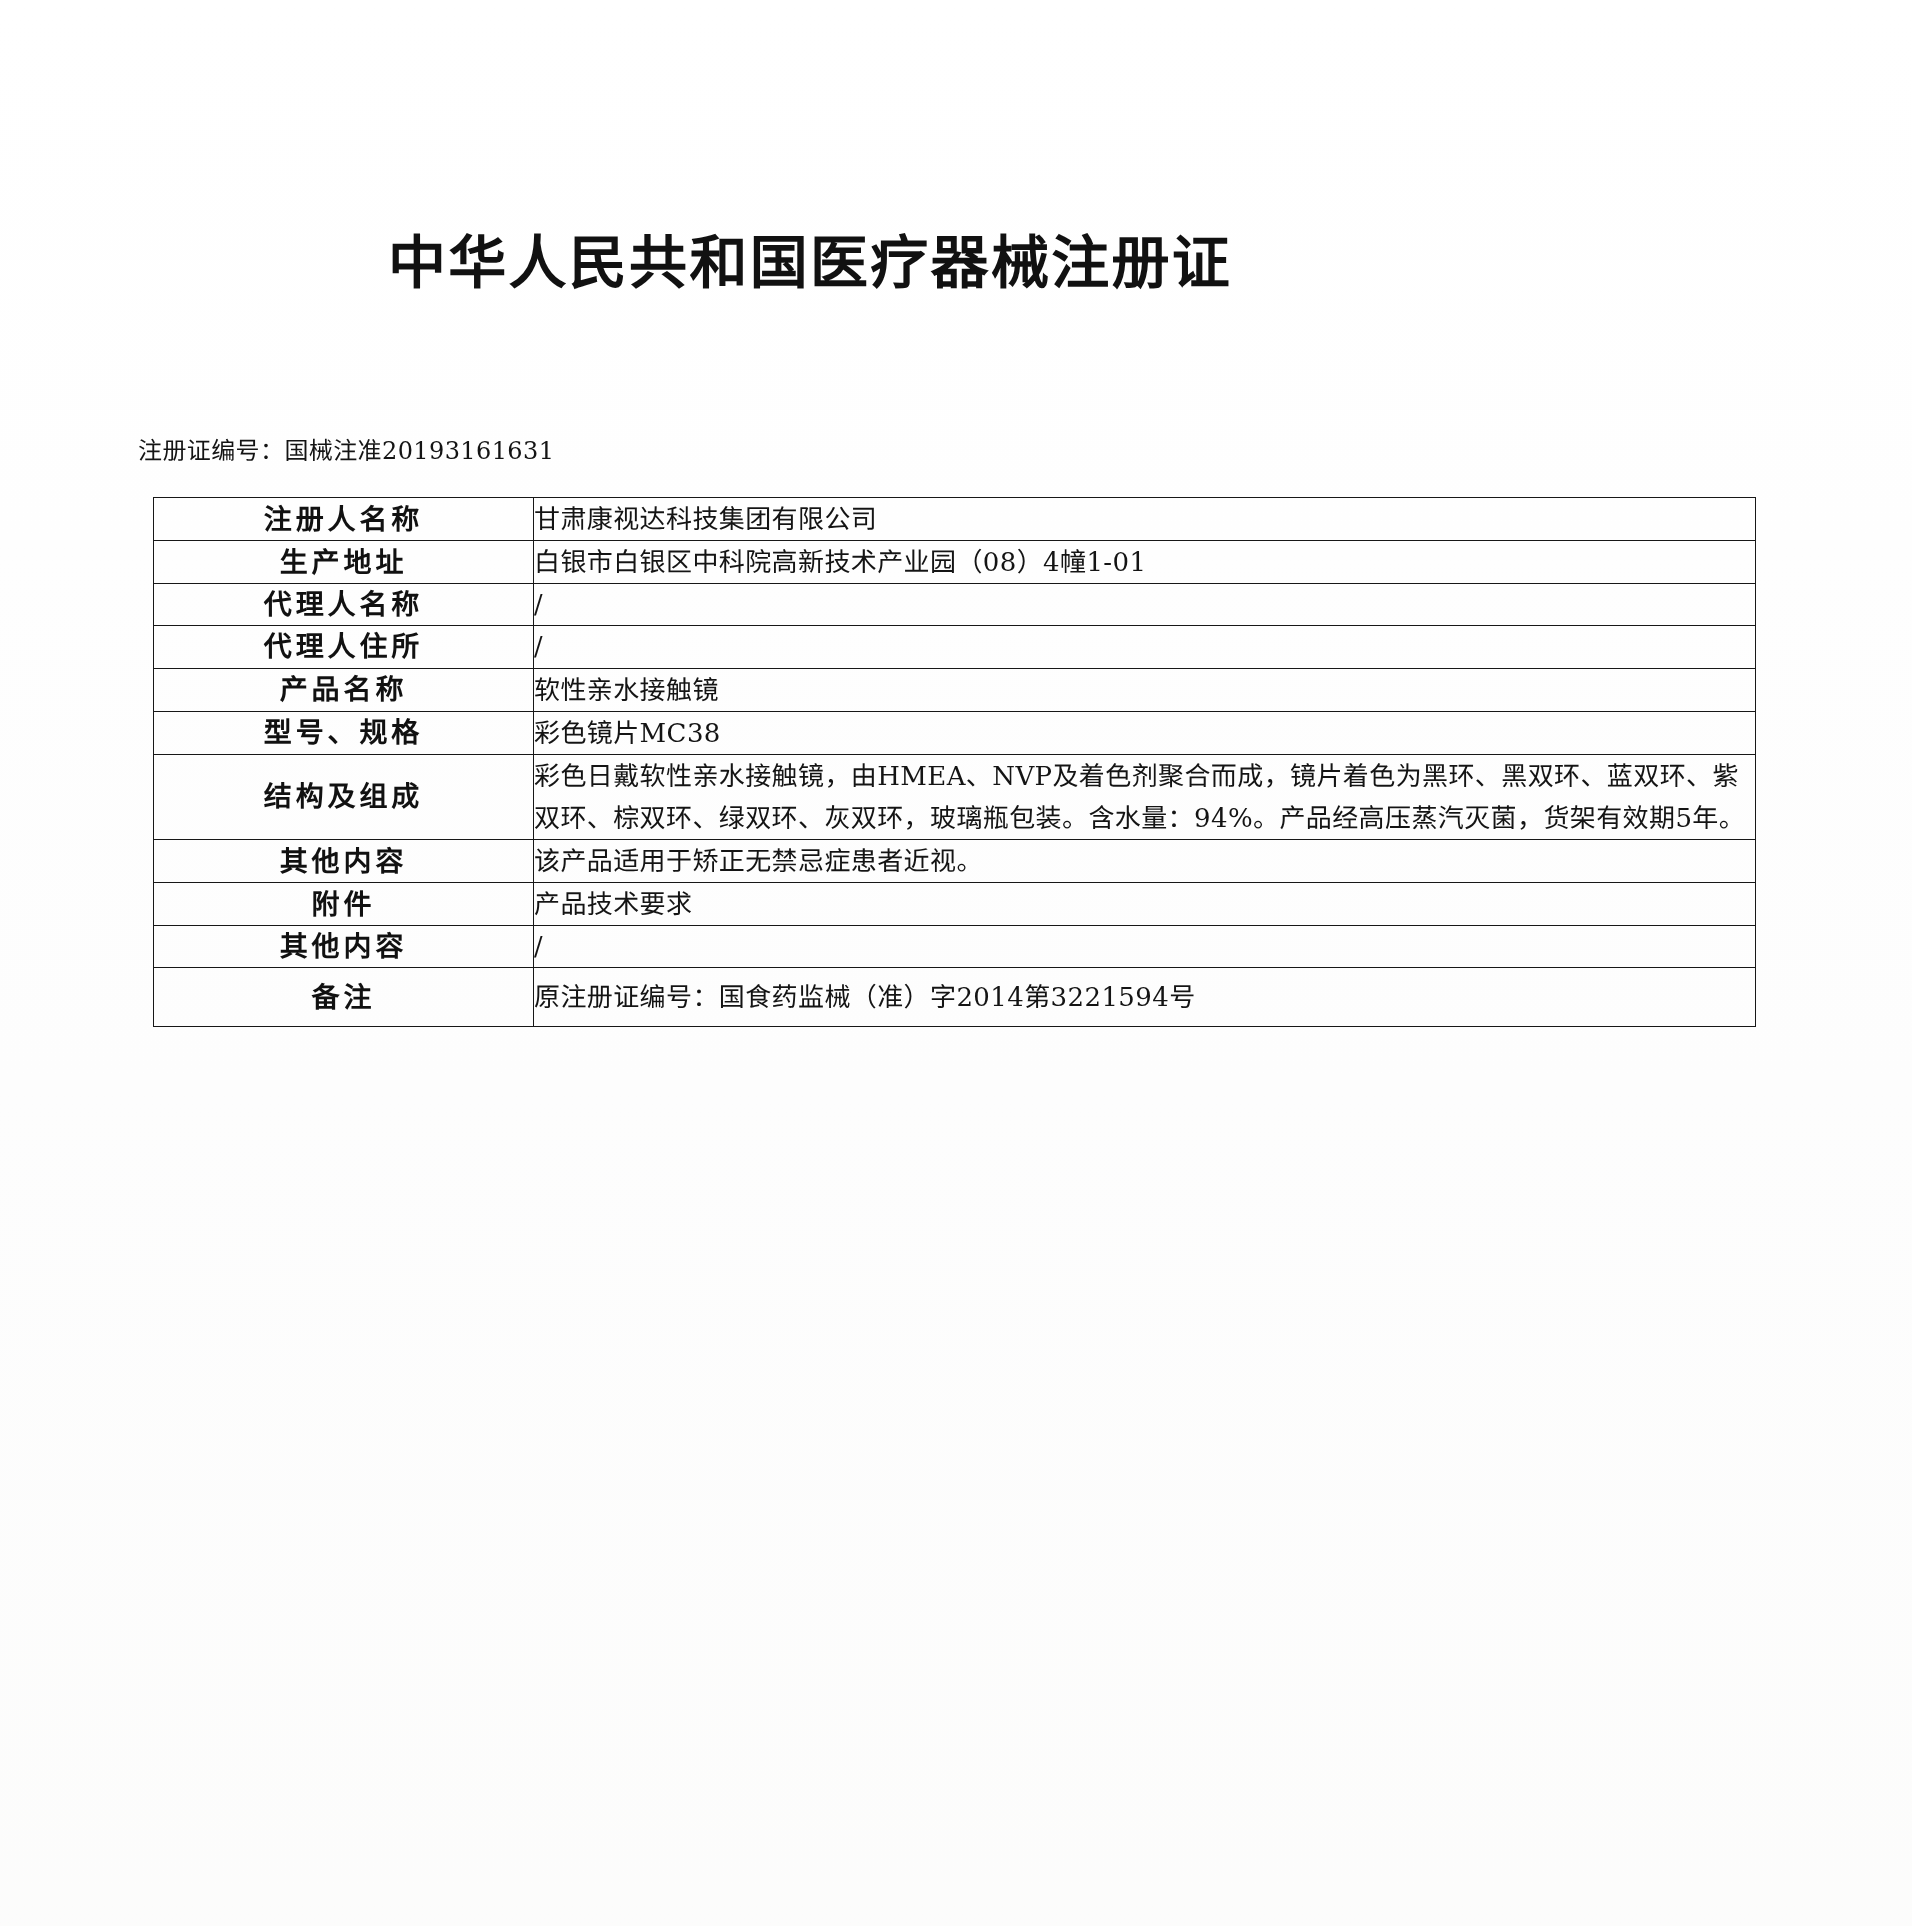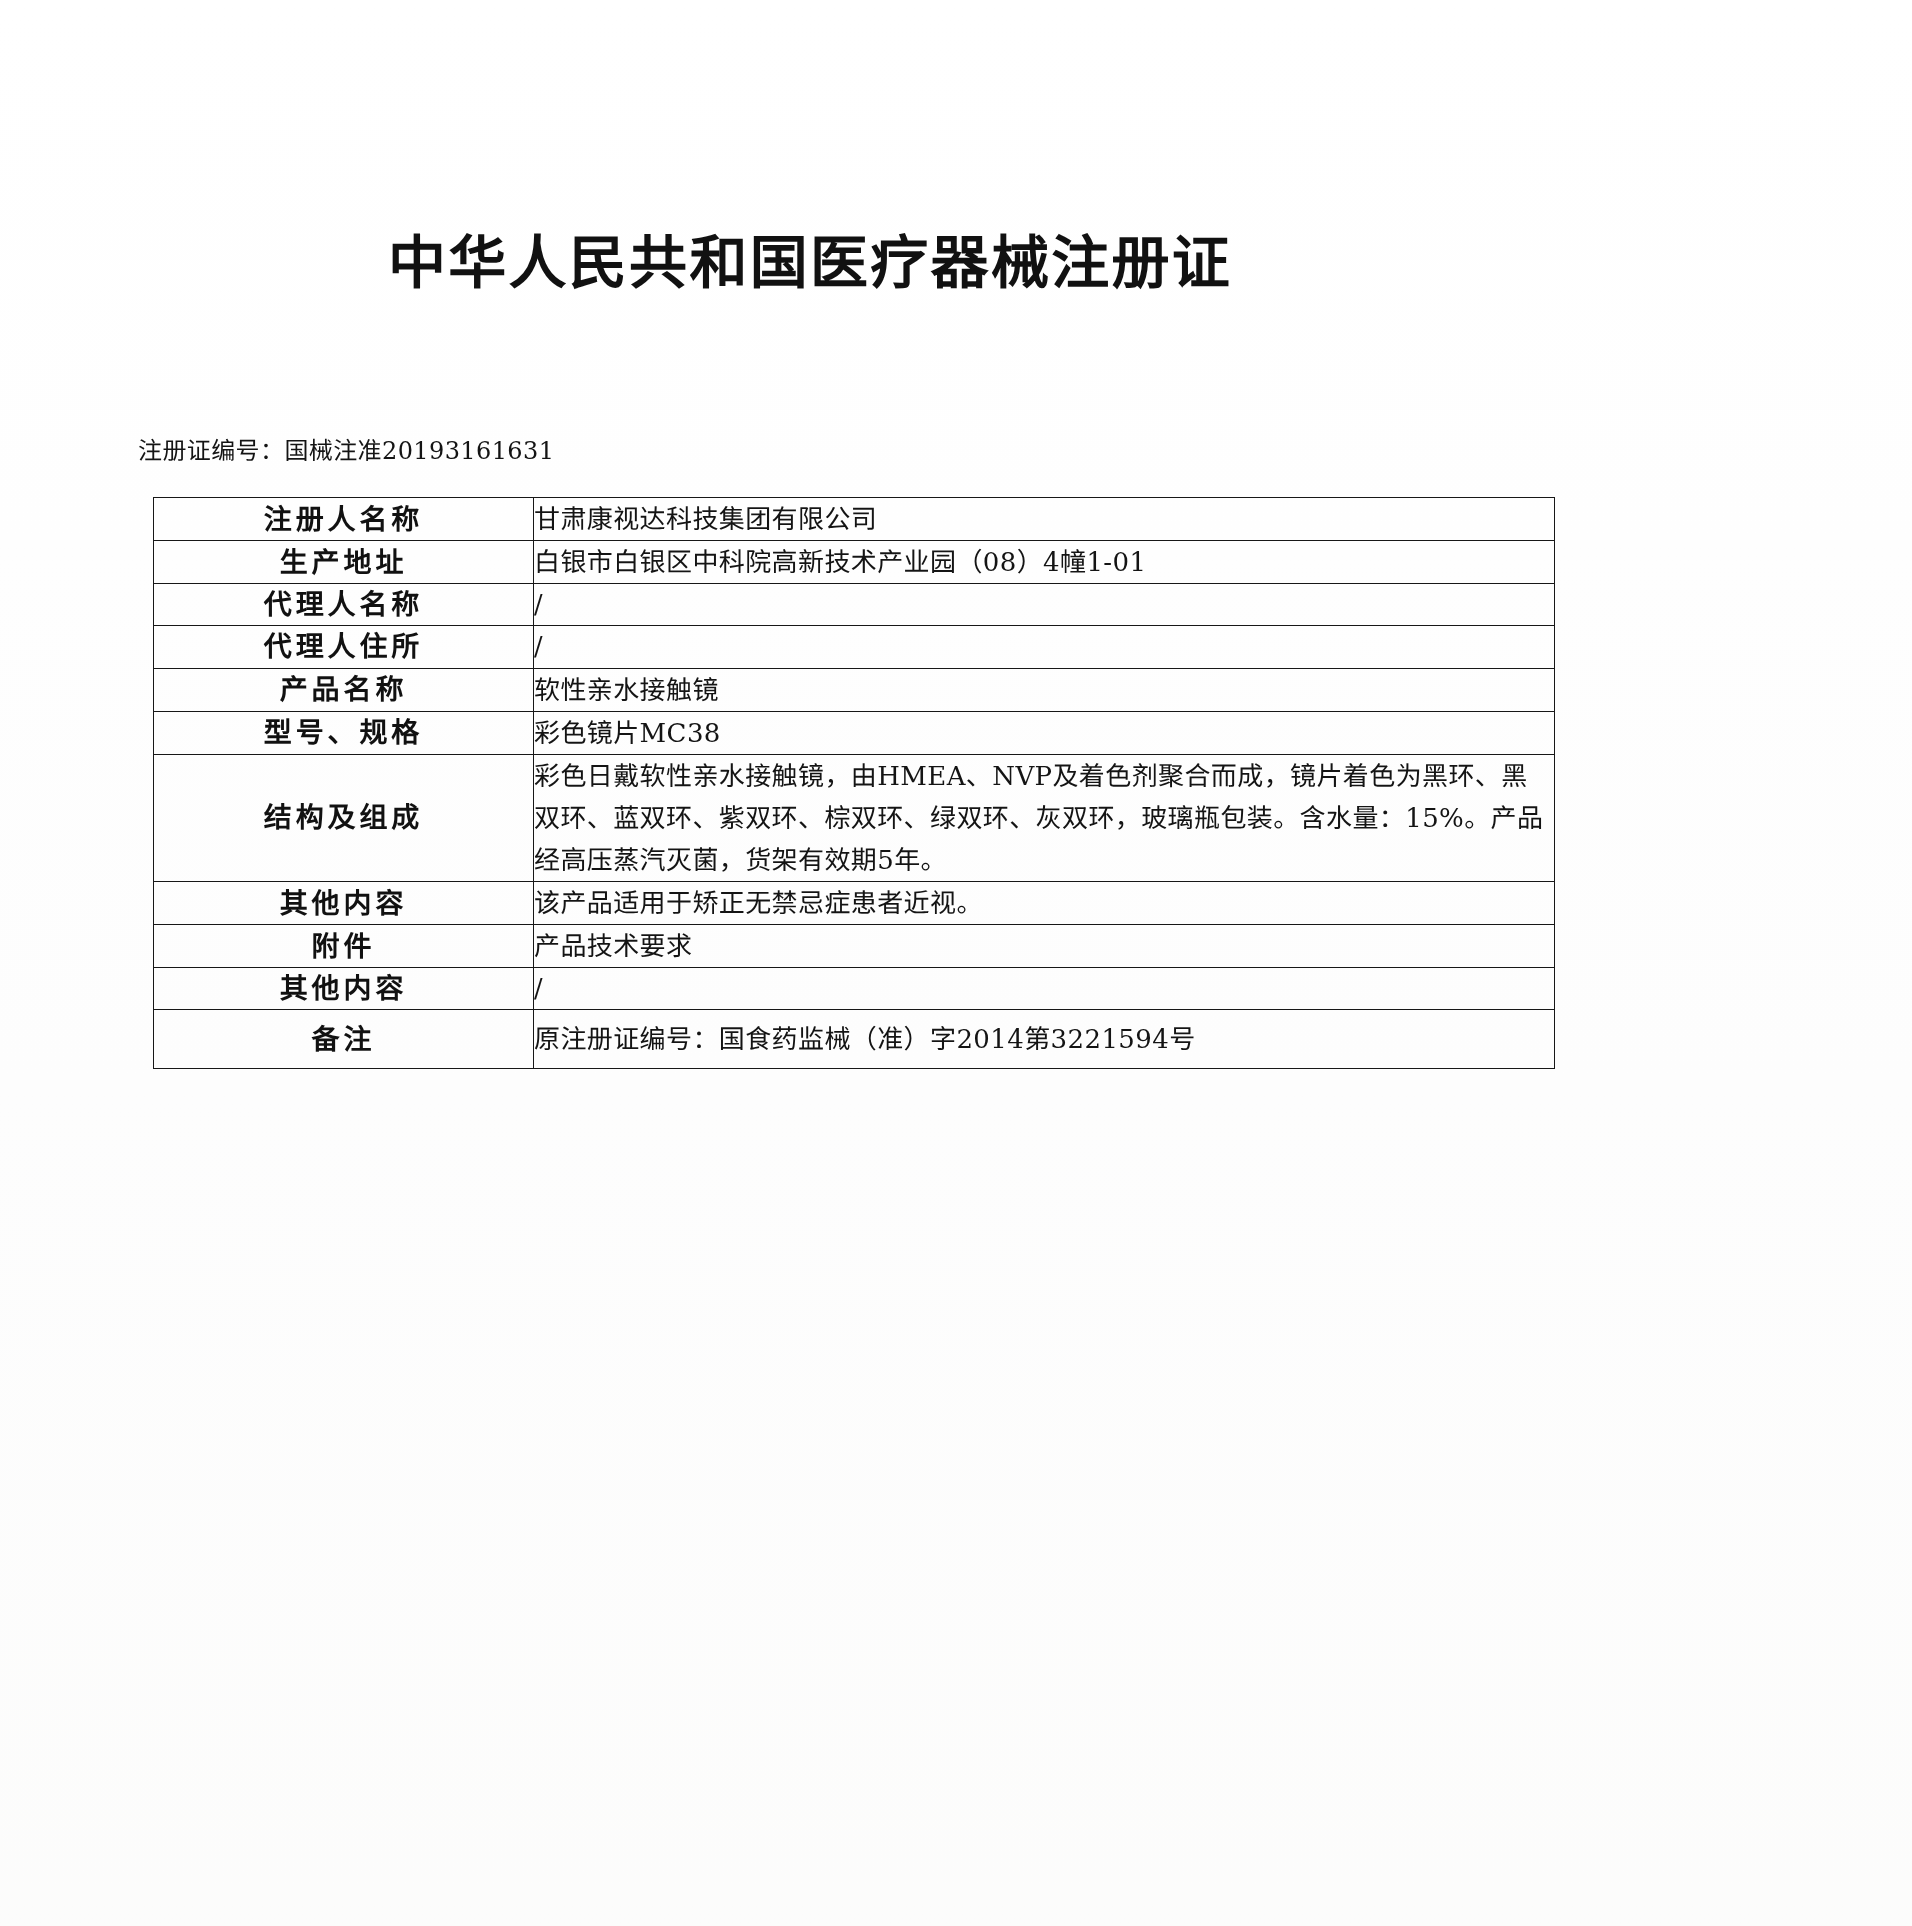--- a/index.html
+++ b/index.html
@@ -55,21 +55,21 @@
     font-size: 24px;
     color: #141414;
     letter-spacing: 0.4px;
     white-space: nowrap;
   }
 
   table.cert {
     position: absolute;
     top: 497px;
     left: 153px;
-    width: 1402px;
+    width: 1603px;
     border-collapse: collapse;
     table-layout: fixed;
     border-radius: 26px;
   }
   table.cert td {
     border: 1.2px solid #171717;
     padding: 0;
     vertical-align: middle;
   }
   td.label {
@@ -128,21 +128,21 @@
       <tr>
         <td class="label">产品名称</td>
         <td class="value">软性亲水接触镜</td>
       </tr>
       <tr>
         <td class="label">型号、规格</td>
         <td class="value">彩色镜片MC38</td>
       </tr>
       <tr>
         <td class="label">结构及组成</td>
-        <td class="value">彩色日戴软性亲水接触镜，由HMEA、NVP及着色剂聚合而成，镜片着色为黑环、黑双环、蓝双环、紫双环、棕双环、绿双环、灰双环，玻璃瓶包装。含水量：15%。产品经高压蒸汽灭菌，货架有效期5年。</td>
+        <td class="value">彩色日戴软性亲水接触镜，由HMEA、NVP及着色剂聚合而成，镜片着色为黑环、黑双环、蓝双环、紫双环、棕双环、绿双环、灰双环，玻璃瓶包装。含水量：94%。产品经高压蒸汽灭菌，货架有效期5年。</td>
       </tr>
       <tr>
         <td class="label">其他内容</td>
         <td class="value">该产品适用于矫正无禁忌症患者近视。</td>
       </tr>
       <tr>
         <td class="label">附件</td>
         <td class="value">产品技术要求</td>
       </tr>
       <tr>

